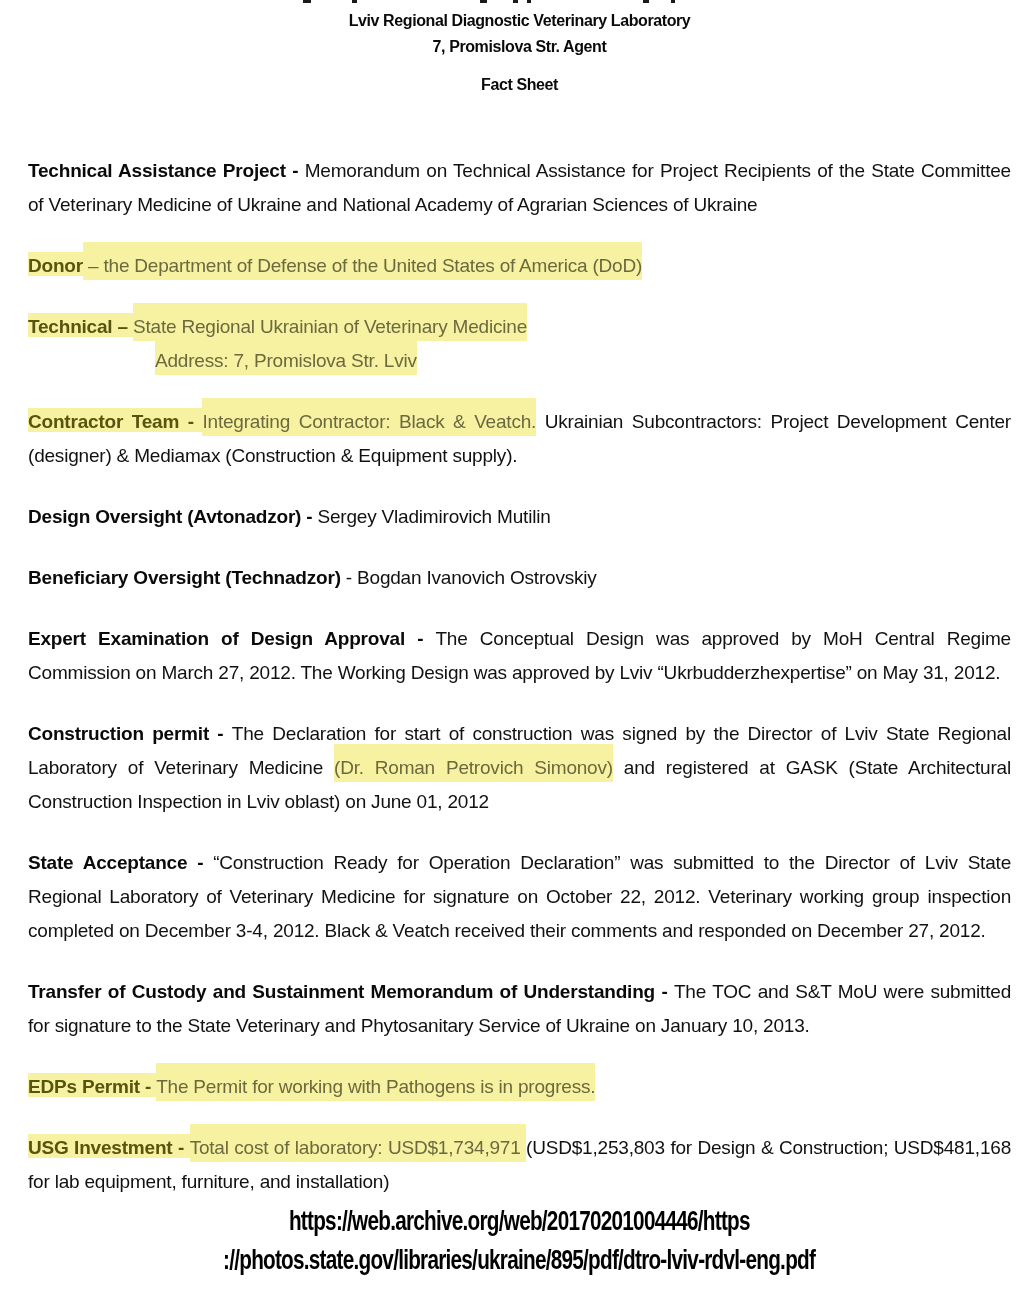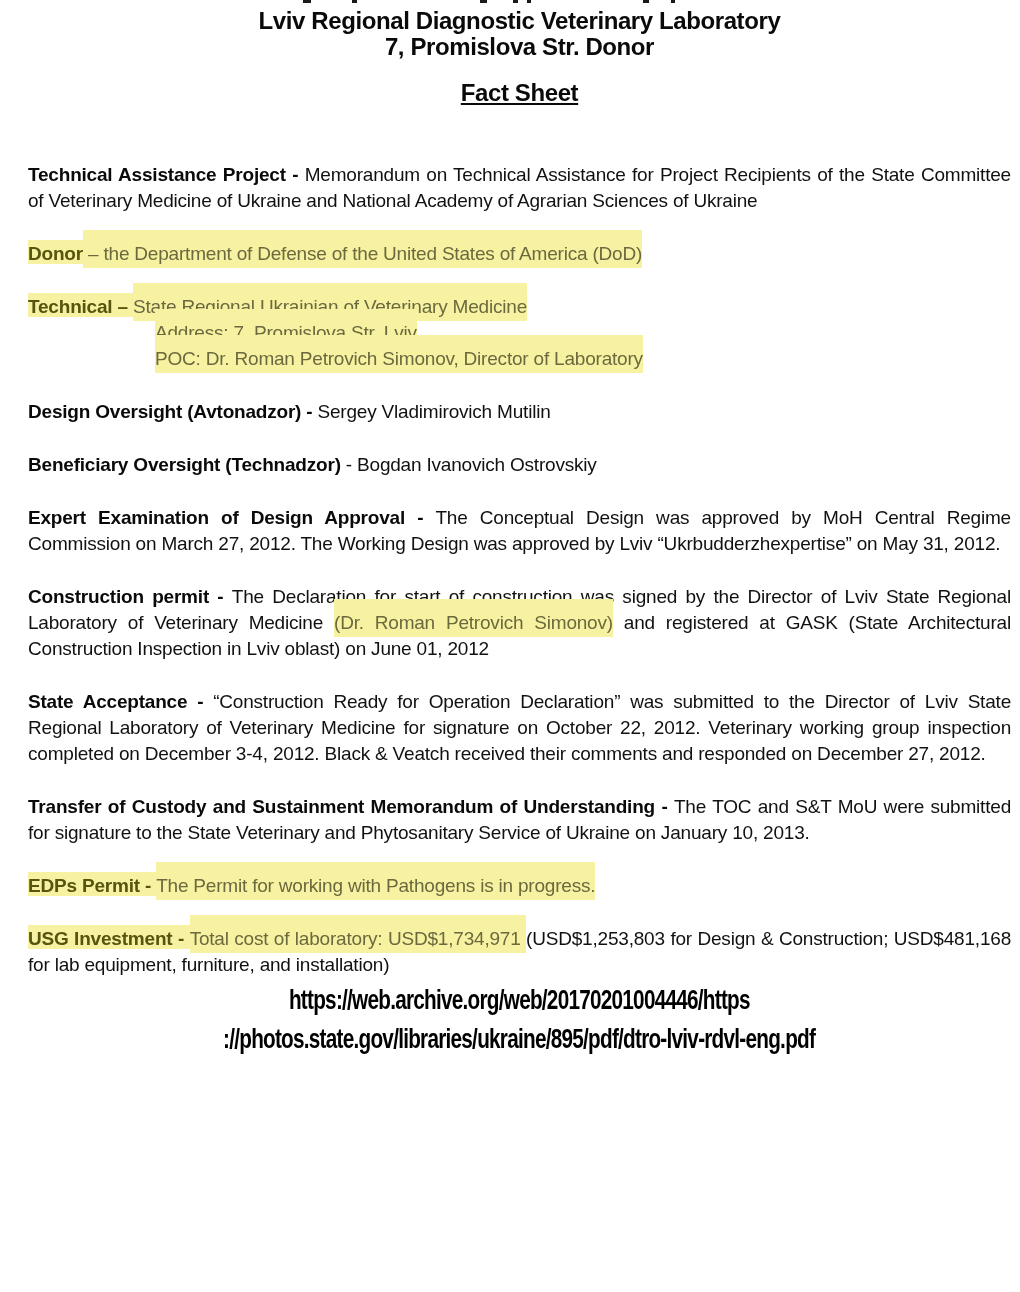--- a/index.html
+++ b/index.html
@@ -20,35 +20,34 @@
     top: 0;
     height: 3px;
     background: #1a1a1a;
   }
   .doc {
     padding: 8px 9px 0 28px;
   }
   .title {
     text-align: center;
     font-weight: bold;
-    font-size: 24px;
+    font-size: 16px;
     line-height: 26px;
     letter-spacing: -0.4px;
     color: #0a0a0a;
   }
   .subtitle {
-    margin-top: 20px;
-    text-decoration: underline;
+    margin-top: 12px;
   }
   .body-text {
     margin-top: 56px;
   }
   .para {
     font-size: 19px;
-    line-height: 26px;
+    line-height: 34px;
     letter-spacing: -0.2px;
     margin: 0 0 27px 0;
   }
   .para .line {
     text-align: justify;
   }
   .para .line.indent {
     padding-left: 127px;
     text-align: left;
   }
@@ -97,35 +96,37 @@
 <span class="remnant" style="left:480px;width:7px;"></span>
 <span class="remnant" style="left:513px;width:5px;"></span>
 <span class="remnant" style="left:527px;width:4px;"></span>
 <span class="remnant" style="left:643px;width:6px;"></span>
 <span class="remnant" style="left:671px;width:4px;"></span>
 
 <main class="doc">
 
   <header>
     <div class="title">Lviv Regional Diagnostic Veterinary Laboratory</div>
-    <div class="title">7, Promislova Str. Donor</div>
+    <div class="title">7, Promislova Str. Agent</div>
     <div class="title subtitle">Fact Sheet</div>
   </header>
 
   <section class="body-text">
     <div class="para">
         <div class="line"><span class="seg bold">Technical Assistance Project - </span><span class="seg plain">Memorandum on Technical Assistance for Project Recipients of the State Committee of Veterinary Medicine of Ukraine and National Academy of Agrarian Sciences of Ukraine</span></div>
       </div>
     <div class="para">
         <div class="line"><span class="seg bold-hl">Donor</span><span class="seg hl"> – the Department of Defense of the United States of America (DoD)</span></div>
       </div>
     <div class="para">
         <div class="line"><span class="seg bold-hl">Technical – </span><span class="seg hl">State Regional Ukrainian of Veterinary Medicine</span></div>
         <div class="line indent"><span class="seg hl">Address: 7, Promislova Str. Lviv</span></div>
-        <div class="line indent"><span class="seg hl">POC: Dr. Roman Petrovich Simonov, Director of Laboratory</span></div>
+      </div>
+    <div class="para">
+        <div class="line"><span class="seg bold-hl">Contractor Team - </span><span class="seg hl">Integrating Contractor: Black &amp; Veatch.</span><span class="seg plain"> Ukrainian Subcontractors: Project Development Center (designer) &amp; Mediamax (Construction &amp; Equipment supply).</span></div>
       </div>
     <div class="para">
         <div class="line"><span class="seg bold">Design Oversight (Avtonadzor) - </span><span class="seg plain">Sergey Vladimirovich Mutilin</span></div>
       </div>
     <div class="para">
         <div class="line"><span class="seg bold">Beneficiary Oversight (Technadzor)</span><span class="seg plain"> - Bogdan Ivanovich Ostrovskiy</span></div>
       </div>
     <div class="para">
         <div class="line"><span class="seg bold">Expert Examination of Design Approval - </span><span class="seg plain">The Conceptual Design was approved by MoH Central Regime Commission on March 27, 2012. The Working Design was approved by Lviv “Ukrbudderzhexpertise” on May 31, 2012.</span></div>
       </div>

